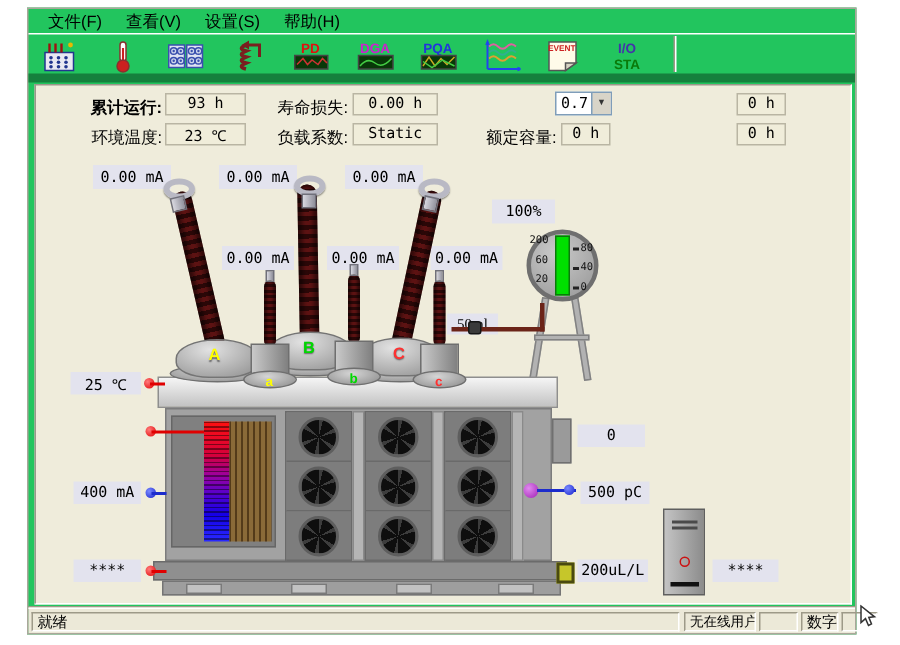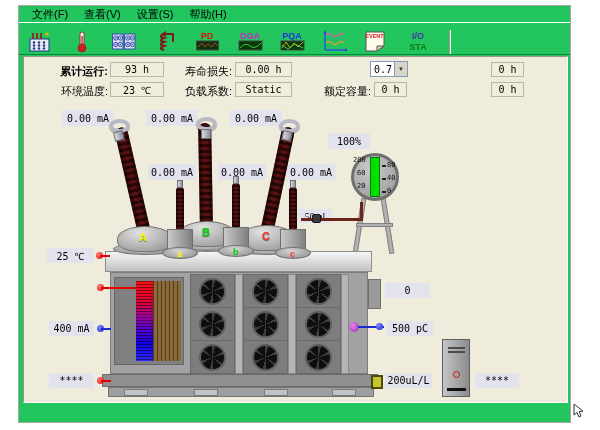--- a/index.html
+++ b/index.html
@@ -7,22 +7,22 @@
     font-family:"Liberation Sans","DejaVu Sans",sans-serif; }
   .window { position:absolute; left:18px; top:5px; width:553px; height:418px;
     background:#22c55e; border:1px solid #aaa69a; }
   
   .menubar { position:absolute; left:0; top:0; width:100%; height:17px;
     display:flex; align-items:center; padding-left:6px; gap:2px;
     border-bottom:1px solid #ffffff; }
   .menu-item { font-size:11px; color:#000; padding:1px 7px; cursor:default; }
   
   .toolbar { position:absolute; left:0; top:18px; width:100%; height:31px;
-    display:flex; align-items:flex-end; padding-left:7px; gap:15px;
-    border-bottom:1px solid #15803d; }
+    display:flex; align-items:flex-start; padding-left:7px; gap:15px;
+    border-bottom:6px solid #15803d; }
   .tbtn { width:27px; height:26px; display:flex; align-items:center; justify-content:center; }
   .tsep { width:2px; height:24px; border-left:1px solid #9d9a88; border-right:1px solid #fff; margin:0 3px; }
   svg text { font-family:"Liberation Sans","DejaVu Sans",sans-serif; }
   
   .content { position:absolute; left:4px; top:50px; width:545px; height:347px;
     background:#efecdb; border:1px solid; border-color:#9a968a #ffffff #ffffff #9a968a; }
   
   .flabel { position:absolute; font-size:11px; color:#000; text-align:right; white-space:nowrap; }
   .fbox { position:absolute; height:15px; background:#f0edda; border:1px solid #b9b5a3;
     font-family:"DejaVu Sans Mono",monospace; font-size:10px; color:#000;
@@ -388,17 +388,24 @@
     <div class="chip" style="left:361px;top:316px;width:47px;height:15px;">200uL/L</div>
     <div class="cabinet" style="left:418px;top:282px;">
       <div class="cab-vent" style="top:7px;"></div>
       <div class="cab-vent" style="top:11px;"></div>
       <div class="cab-logo"></div>
       <div class="cab-base"></div>
     </div>
     <div class="chip" style="left:451px;top:316px;width:44px;height:15px;">****</div>
   </div>
 
+  <div class="statusbar">
+    <div class="scell" style="left:2px;width:432px;">就绪</div>
+    <div class="scell" style="left:437px;width:48px;font-size:9px;">无在线用户</div>
+    <div class="scell" style="left:487px;width:26px;"></div>
+    <div class="scell" style="left:515px;width:25px;">数字</div>
+    <div class="scell" style="left:542px;width:24px;"></div>
+  </div>
 </div>
 
 <svg class="cursor-glyph" viewBox="0 0 14 16">
   <path d="M3 1 L3 12 L6 9.4 L8 14 L10 13 L8.2 8.6 L12 8.2 Z" fill="#ffffff" stroke="#333" stroke-width="1"></path>
 </svg>
 
 </body></html>

